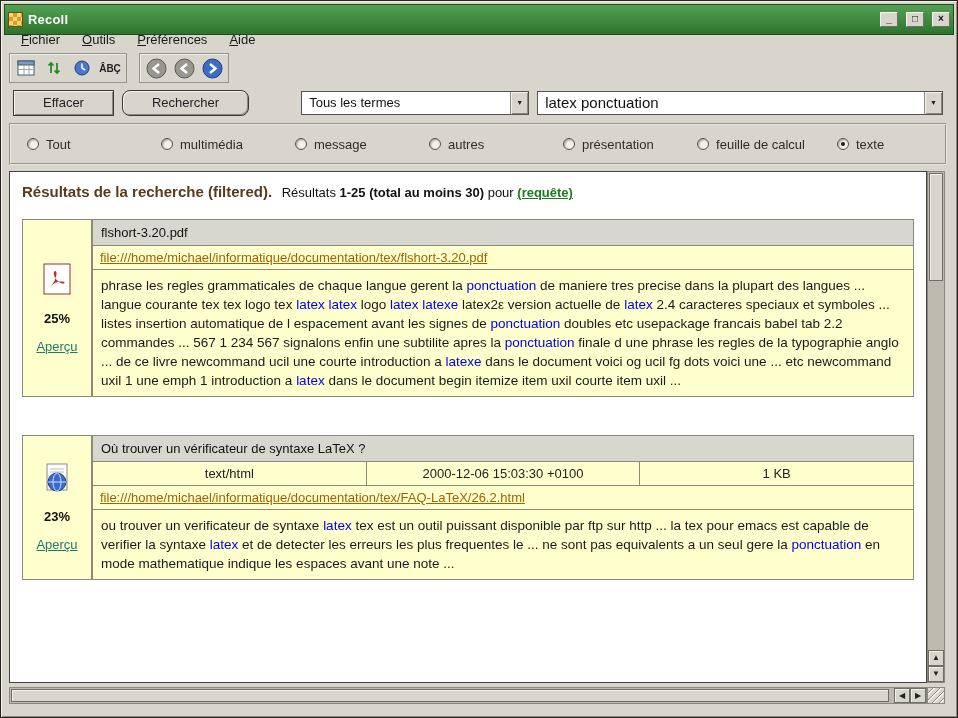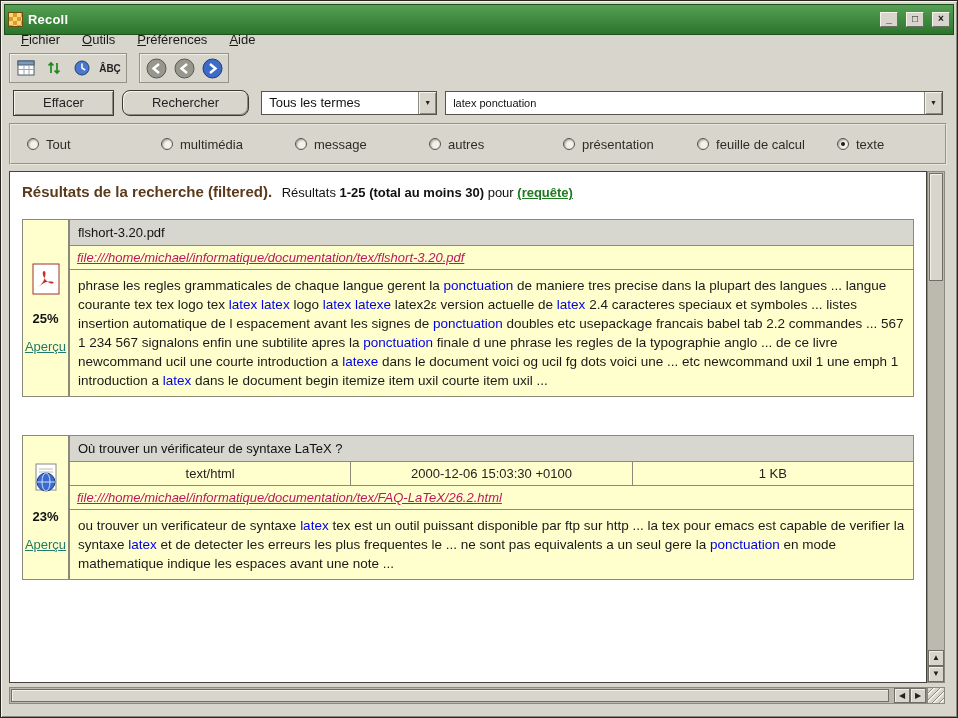--- a/index.html
+++ b/index.html
@@ -60,26 +60,26 @@
     font-family:inherit;
     background:#d7d5cc;border:1px solid #3c3b33;
     box-shadow:inset 1px 1px 0 #f4f3ec, inset -1px -1px 0 #8b8a7f;
     cursor:default;
   }
   .push-btn.search{margin-right:4px;border-radius:8px;}
   .combo{
     height:24px;background:#fff;border:1px solid #55544b;
     display:flex;align-items:stretch;
   }
-  .combo.mode{width:176px;}
+  .combo.mode{width:228px;margin-left:40px;}
   .combo.query{flex:1;}
   .combo-value{flex:1;display:flex;align-items:center;padding:0 7px;white-space:nowrap;overflow:hidden;}
   .query-input{
     flex:1;border:none;outline:none;background:#fff;
-    font-family:inherit;font-size:11px;color:#111;padding:0 7px;
+    font-family:inherit;font-size:15px;color:#111;padding:0 7px;
   }
   .combo-arrow{
     width:18px;flex:0 0 auto;background:#d7d5cc;border-left:1px solid #8b8a7f;
     box-shadow:inset 1px 1px 0 #f4f3ec, inset -1px -1px 0 #8b8a7f;
     display:flex;align-items:center;justify-content:center;
     font-size:7px;color:#222;font-style:normal;
   }
   
   .filter-panel{
     position:absolute;left:8px;top:122px;right:10px;height:42px;
@@ -104,42 +104,42 @@
     padding:8px 8px;
   }
   .results-header{margin:2px 0 16px 4px;line-height:20px;white-space:nowrap;}
   .rh-title{font-size:15px;font-weight:bold;color:#5a3a1a;}
   .rh-rest{font-size:13px;color:#111;margin-left:6px;}
   .rh-range{font-weight:bold;}
   .rh-query{color:#1e7a1e;font-weight:bold;text-decoration:underline;cursor:pointer;}
   .entry{display:flex;align-items:stretch;margin:0 4px;}
   .entry.second{margin-top:38px;}
   .entry-left{
-    width:47px;flex:0 0 auto;background:#ffffce;border:1px solid #8b8a7a;
+    width:70px;flex:0 0 auto;background:#ffffce;border:1px solid #8b8a7a;
     display:flex;flex-direction:column;align-items:center;justify-content:center;gap:13px;
   }
   .relevance{font-weight:bold;color:#111;}
   .preview-link{color:#1e7a6a;text-decoration:underline;cursor:pointer;}
   .entry-main{flex:1;min-width:0;}
   .row-title{
     background:#d8d7cf;border:1px solid #8b8a7a;
     padding:5px 8px;font-weight:normal;color:#111;
   }
   .row-meta{display:flex;margin-top:-1px;}
   .meta-cell{
     flex:1 1 0;background:#ffffce;border:1px solid #8b8a7a;
     padding:4px 4px;text-align:center;color:#222;
     white-space:nowrap;overflow:hidden;
   }
   .meta-cell + .meta-cell{margin-left:-1px;}
   .row-url{
     background:#ffffce;border:1px solid #8b8a7a;margin-top:-1px;
     padding:4px 7px;white-space:nowrap;overflow:hidden;
   }
-  .row-url a{color:#be185d;text-decoration:underline;cursor:pointer;font-style:italic;}
+  .row-url a{color:#a16207;text-decoration:underline;cursor:pointer;}
   .row-snippet{
     background:#ffffce;border:1px solid #8b8a7a;margin-top:-1px;
     padding:6px 8px;font-size:13.5px;line-height:19px;color:#1a1a1a;
   }
   .row-snippet .hl{color:#0000e8;}
   
   .vscroll{
     position:absolute;left:926px;top:170px;width:18px;height:512px;
     background:#bcb9af;border:1px solid #8b8a7f;
   }

